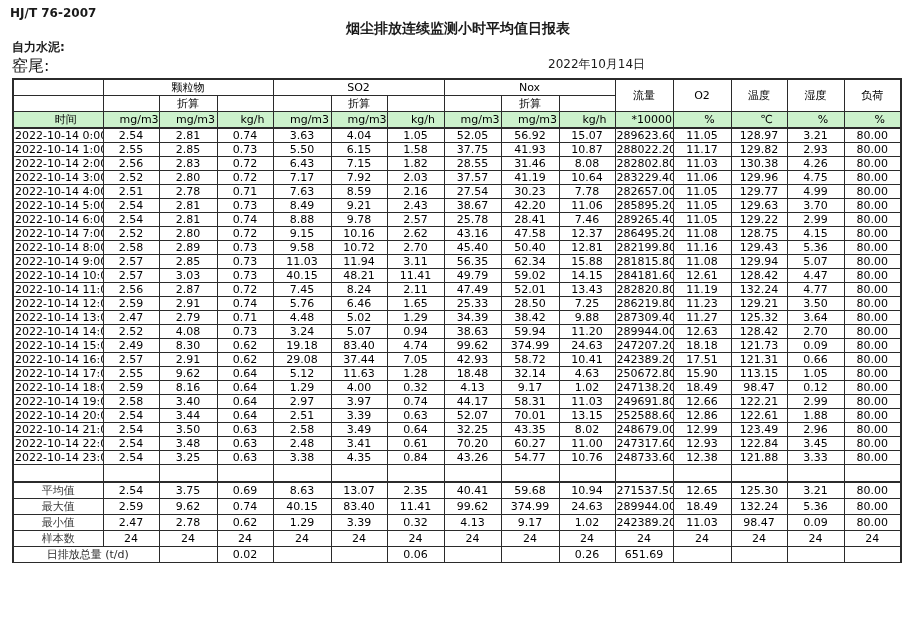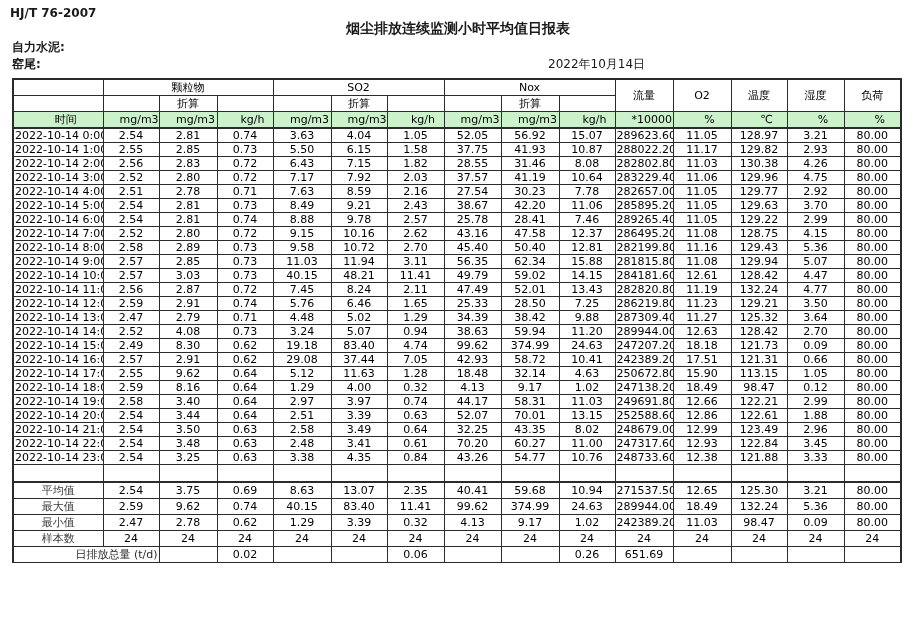--- a/index.html
+++ b/index.html
@@ -1,32 +1,32 @@
 <!DOCTYPE html>
 <html style="--green: #ccf2cc; --border: #2b2b2b;"><head>
 <meta charset="utf-8">
 <style>
   html,body{margin:0;padding:0;background:#fff;}
   .page{position:relative;width:916px;height:563px;background:#fff;overflow:hidden;
         font-family:"DejaVu Sans","Liberation Sans",sans-serif;color:#1a1a1a;}
   .doc-code{position:absolute;top:6px;left:10px;font-size:12px;font-weight:bold;}
   .title{position:absolute;top:20px;left:0;width:100%;text-align:center;font-size:14px;font-weight:bold;}
   .company{position:absolute;top:39px;left:12px;font-size:12px;font-weight:bold;}
-  .location{position:absolute;top:56px;left:12px;font-size:12px;font-weight:bold;}
+  .location{position:absolute;top:56px;left:12px;font-size:16px;font-weight:normal;}
   .date{position:absolute;top:56px;left:548px;font-size:12px;font-weight:normal;}
   table.report{position:absolute;top:78px;left:12px;border-collapse:collapse;table-layout:fixed;
         width:888px;border:2px solid var(--border,#2b2b2b);}
   table.report td{border:1px solid var(--border,#2b2b2b);text-align:center;vertical-align:middle;
         padding:0 1px;font-size:11px;height:13px;overflow:hidden;white-space:nowrap;color:#000;}
   thead tr.units-row td{background:var(--green,#ccf2cc);height:15px;border-bottom:2px solid var(--border,#2b2b2b);padding-left:16px;}
   tbody td{color:#4a4a4a;height:14px;font-size:11px;}
   tbody tr.sep-row td{height:16px;}
   tbody tr.first-summary td{border-top:2px solid var(--border,#2b2b2b);}
   tbody td.summary-label{color:#3a3a3a;}
-  tbody td.left-label{text-align:right;padding-left:4px;color:#2a2a2a;}
+  tbody td.left-label{text-align:center;padding-left:4px;color:#2a2a2a;}
   .footnote1{position:absolute;top:597px;left:12px;font-size:16px;font-weight:bold;}
   .footnote2{position:absolute;top:614px;left:12px;font-size:14px;font-weight:bold;}
   .footnote2 .unit-label{position:absolute;left:160px;top:0;}
 </style>
 </head>
 <body>
 
 <div class="page">
   <div class="doc-code">HJ/T 76-2007</div>
   <div class="title">烟尘排放连续监测小时平均值日报表</div>
@@ -170,21 +170,21 @@
           <td>0.71</td>
           <td>7.63</td>
           <td>8.59</td>
           <td>2.16</td>
           <td>27.54</td>
           <td>30.23</td>
           <td>7.78</td>
           <td>282657.00</td>
           <td>11.05</td>
           <td>129.77</td>
-          <td>2.92</td>
+          <td>4.99</td>
           <td>80.00</td>
         </tr>
         <tr>
           <td>2022-10-14 5:00</td>
           <td>2.54</td>
           <td>2.81</td>
           <td>0.73</td>
           <td>8.49</td>
           <td>9.21</td>
           <td>2.43</td>

